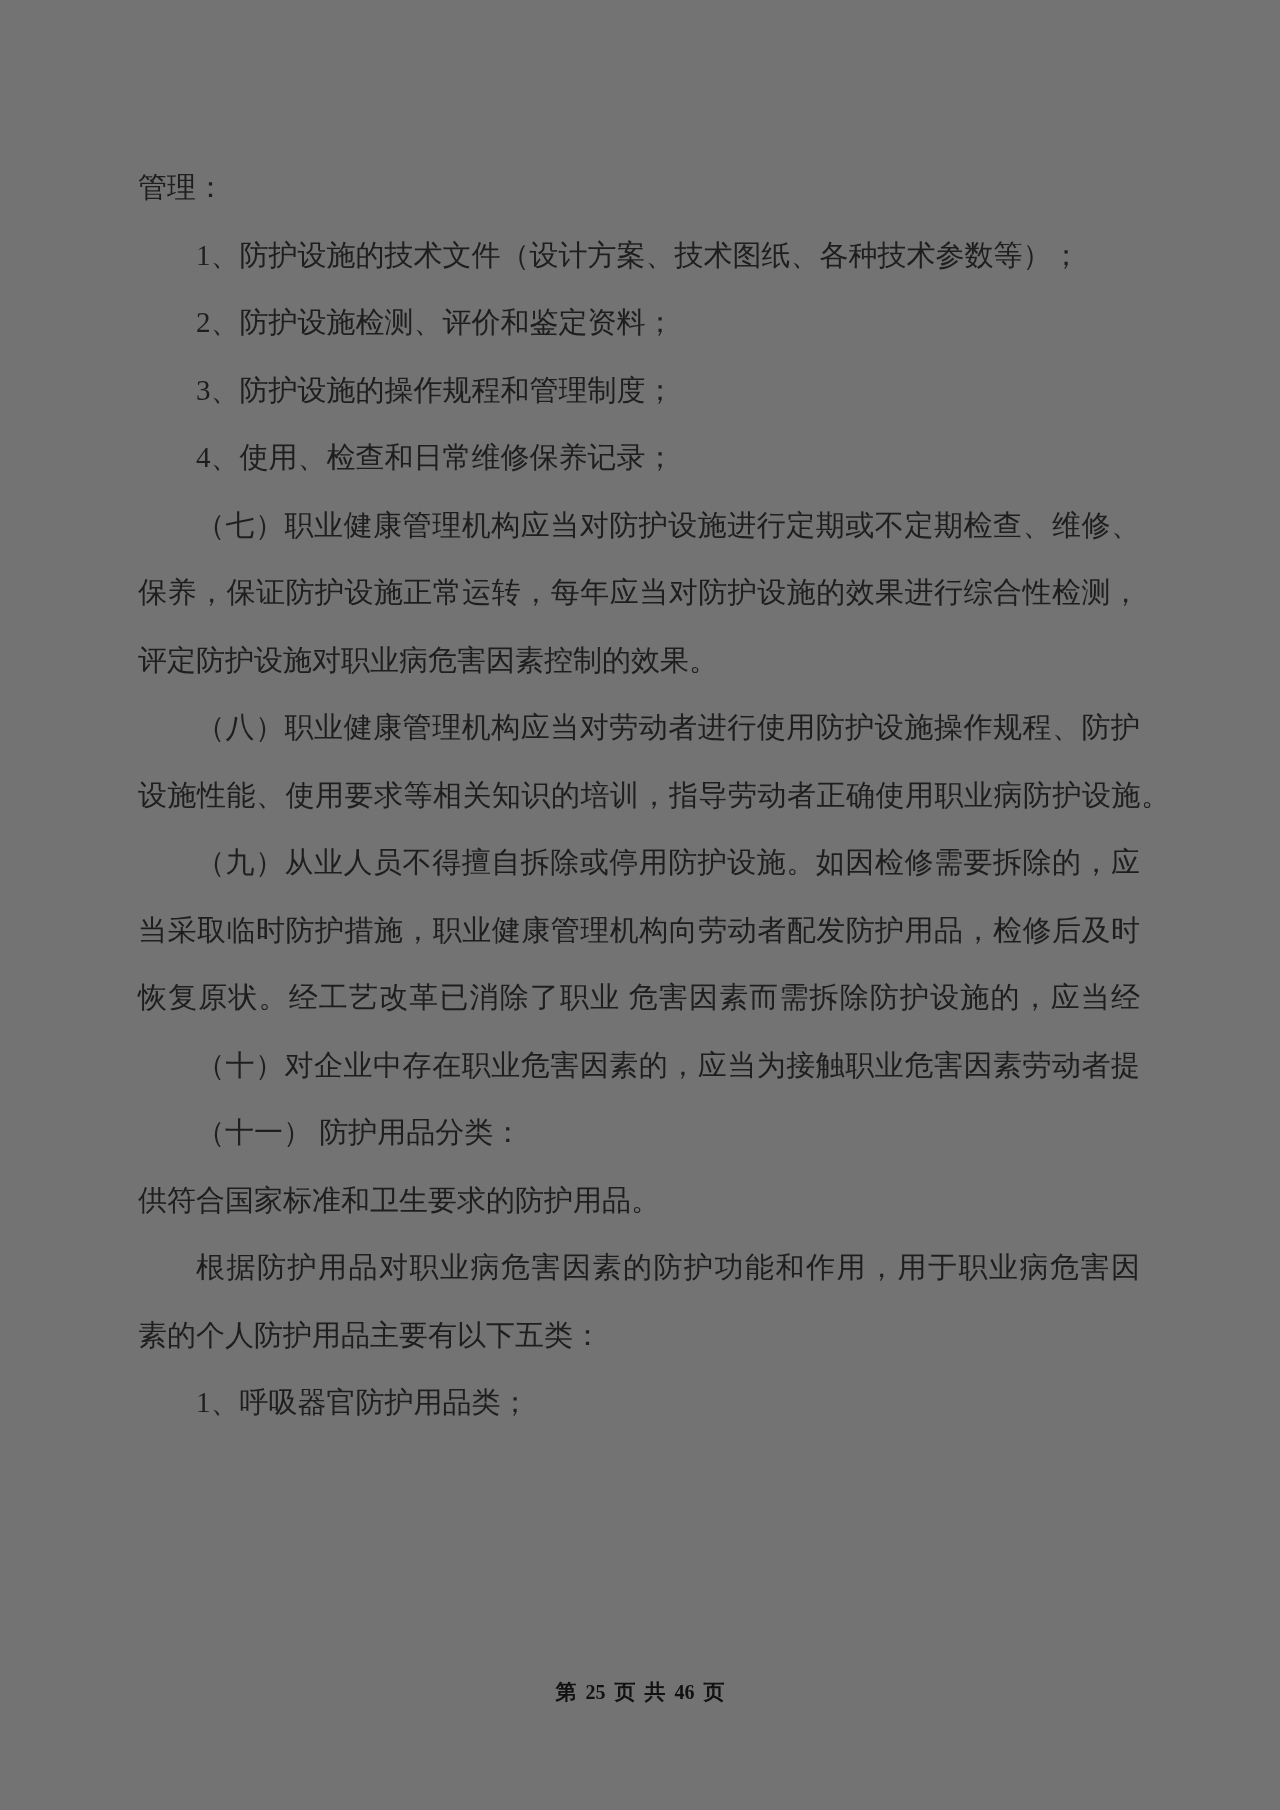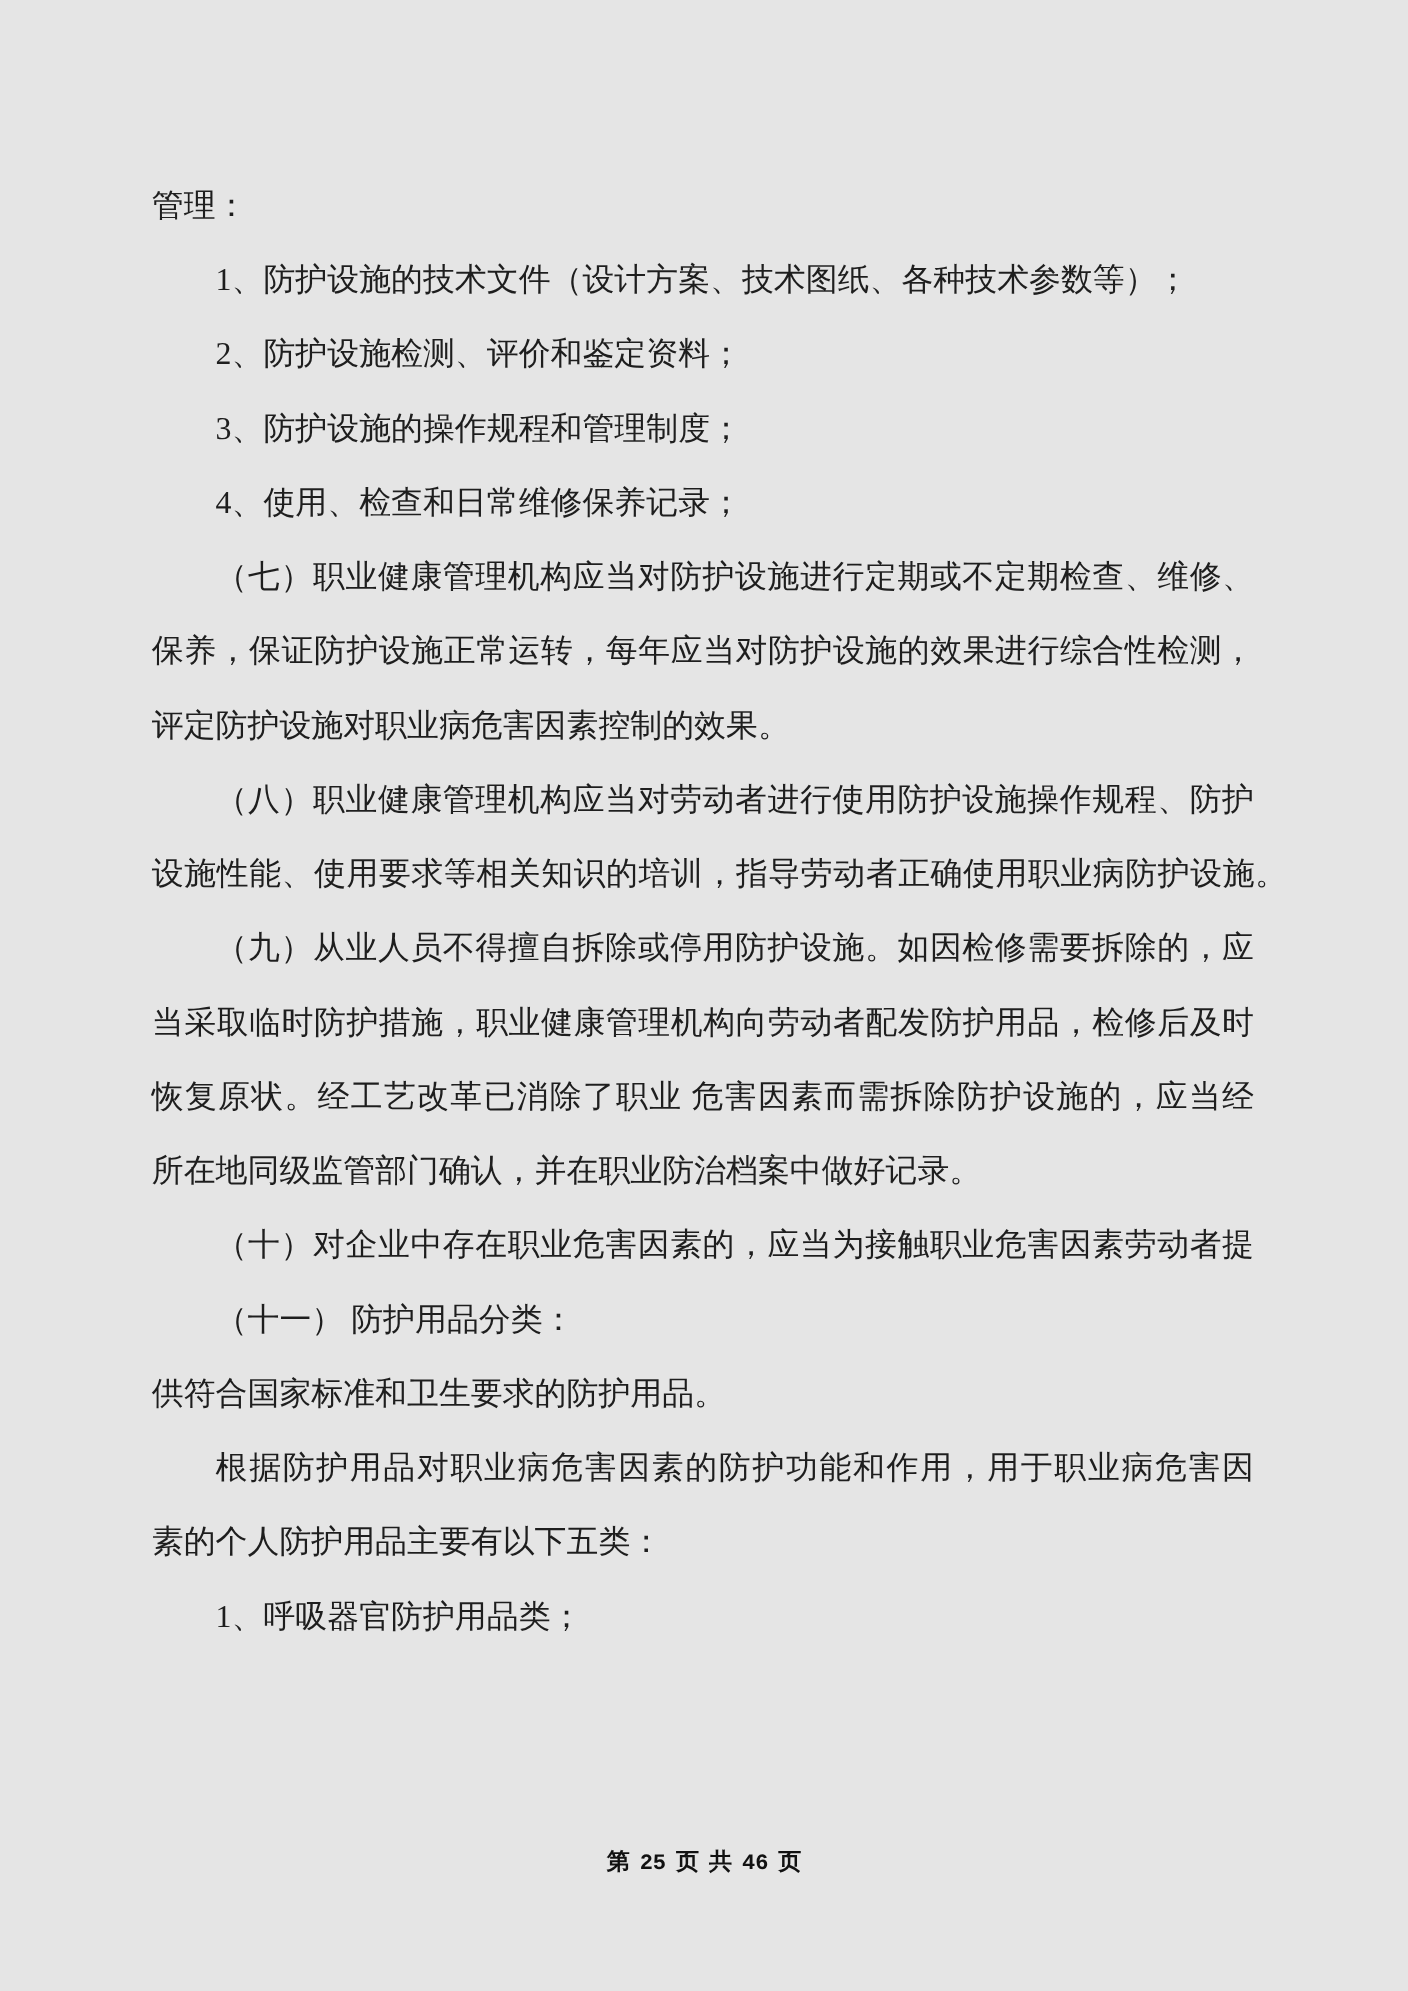--- a/index.html
+++ b/index.html
@@ -4,21 +4,21 @@
 <style>
   html, body {
     margin: 0;
     padding: 0;
     background: #ffffff;
   }
   .page {
     position: relative;
     width: 1280px;
     height: 1810px;
-    background: #e5e5e5;
+    background: #737373;
     overflow: hidden;
     font-family: "Liberation Serif", "DejaVu Serif", serif;
     color: #1e1e1e;
   }
   .doc {
     position: absolute;
     left: 138px;
     top: 154px;
     width: 1002px;
     font-size: 29px;
@@ -50,21 +50,21 @@
     font-weight: bold;
     color: #111111;
   }
   .footer span {
     display: inline-block;
   }
   .footer span + span {
     margin-left: 9px;
   }
   .footer .num {
-    font-family: Liberation Mono, monospace;
+    font-family: Liberation Serif, serif;
     font-size: 20px;
   }
 </style>
 </head>
 <body>
 
 <div class="page">
 
   <div class="doc" id="doc-body">
       <div class="line">管理：</div>
@@ -73,21 +73,20 @@
       <div class="line indent">3、防护设施的操作规程和管理制度；</div>
       <div class="line indent">4、使用、检查和日常维修保养记录；</div>
       <div class="line indent justify">（七）职业健康管理机构应当对防护设施进行定期或不定期检查、维修、</div>
       <div class="line justify">保养，保证防护设施正常运转，每年应当对防护设施的效果进行综合性检测，</div>
       <div class="line">评定防护设施对职业病危害因素控制的效果。</div>
       <div class="line indent justify">（八）职业健康管理机构应当对劳动者进行使用防护设施操作规程、防护</div>
       <div class="line justify overwide">设施性能、使用要求等相关知识的培训，指导劳动者正确使用职业病防护设施。</div>
       <div class="line indent justify">（九）从业人员不得擅自拆除或停用防护设施。如因检修需要拆除的，应</div>
       <div class="line justify">当采取临时防护措施，职业健康管理机构向劳动者配发防护用品，检修后及时</div>
       <div class="line justify">恢复原状。经工艺改革已消除了职业 危害因素而需拆除防护设施的，应当经</div>
-      <div class="line">所在地同级监管部门确认，并在职业防治档案中做好记录。</div>
       <div class="line indent justify">（十）对企业中存在职业危害因素的，应当为接触职业危害因素劳动者提</div>
       <div class="line indent">（十一） 防护用品分类：</div>
       <div class="line">供符合国家标准和卫生要求的防护用品。</div>
       <div class="line indent justify">根据防护用品对职业病危害因素的防护功能和作用，用于职业病危害因</div>
       <div class="line">素的个人防护用品主要有以下五类：</div>
       <div class="line indent">1、呼吸器官防护用品类；</div>
     </div>
 
   <div class="footer">
     <span>第</span><span class="num">25</span><span>页</span><span>共</span><span class="num">46</span><span>页</span>

